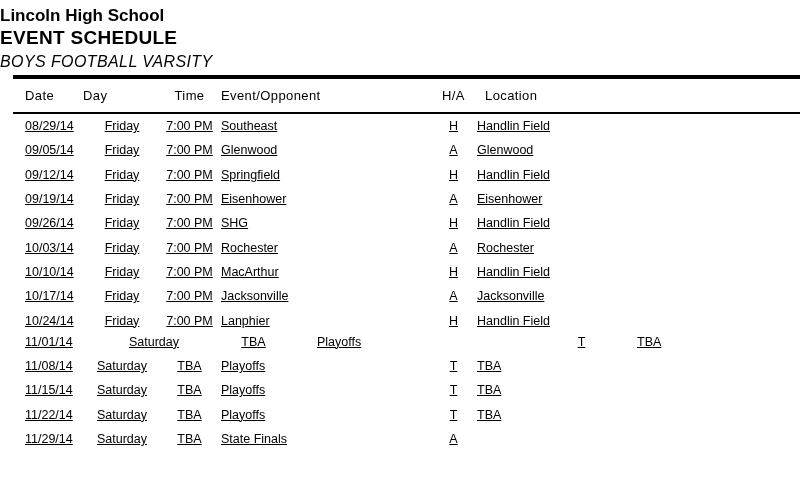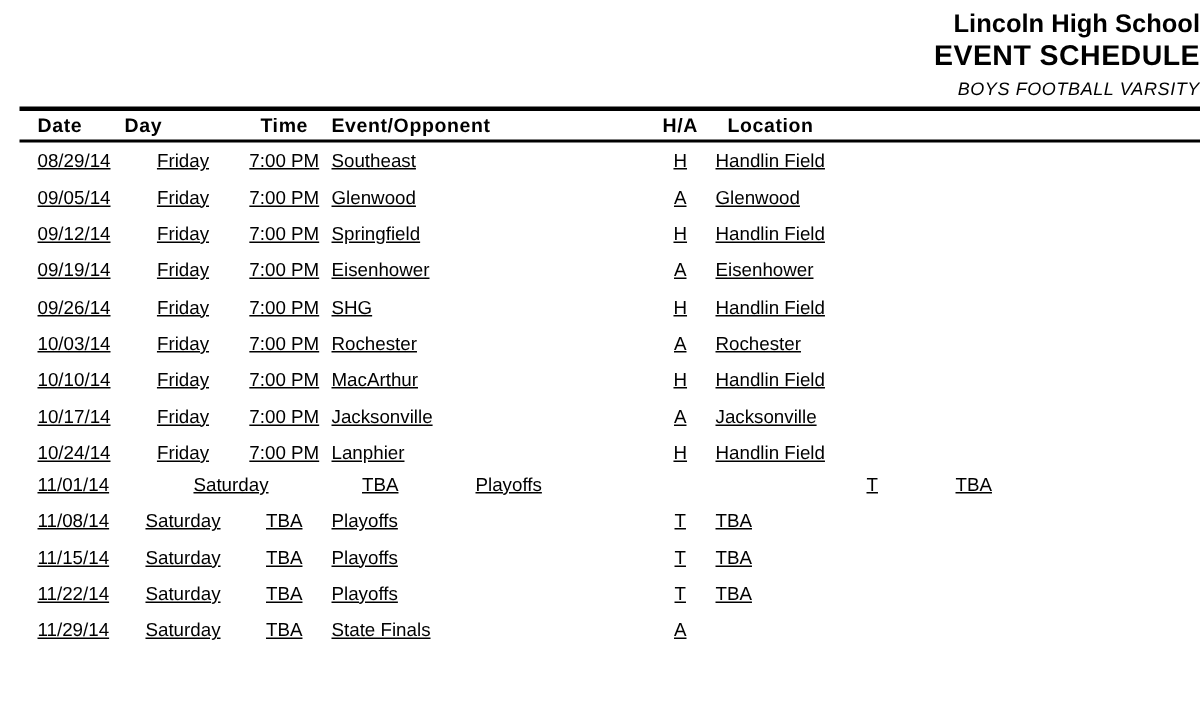--- a/index.html
+++ b/index.html
@@ -7,58 +7,58 @@
   body {
     width: 800px; height: 485px;
     font-family: "Liberation Sans", sans-serif;
     color: #000;
     overflow: hidden;
     position: relative;
   }
   .page { width: 800px; height: 485px; background: #fff; }
 
   
-  .title-block { text-align: right; }
+  .title-block { text-align: left; }
   .school-title {
     margin-top: 6px;
     font-size: 17px; line-height: 1.2; font-weight: bold;
   }
   .doc-title {
     margin-top: 1px;
     font-size: 19px; line-height: 1.2; font-weight: bold;
     letter-spacing: 0.3px;
   }
   .season-subtitle {
     margin-top: 15px;
     font-size: 13px; line-height: 1.2; font-weight: bold; font-style: italic;
   }
   .team-subtitle {
     margin-top: 2px;
-    font-size: 12px; line-height: 1.2; font-style: italic;
+    font-size: 16px; line-height: 1.2; font-style: italic;
     letter-spacing: 0.4px;
   }
 
   
   .rule-thick {
     margin: 4px 0 0 13px;
     width: 787px; height: 3.5px; background: #000;
   }
   .rule-thin {
     margin-left: 13px;
     width: 787px; height: 2px; background: #000;
   }
 
   
   .sched-table { margin-left: 13px; width: 787px; }
   .row, .header-row {
     display: grid;
     grid-template-columns: 70px 78px 57px 217px 37px 1fr;
     align-items: center;
   }
-  .header-row { height: 19px; font-size: 13px; font-weight: bold; letter-spacing: 0.4px; }
+  .header-row { height: 33px; font-size: 13px; font-weight: normal; letter-spacing: 0.4px; }
   .row { height: 24.33px; font-size: 12.5px; text-decoration: underline; }
   .row.shift { margin-top: -3.3px; gap: 32px; }
 
   .cell { white-space: nowrap; overflow: visible; }
   .c-date { padding-left: 12px; text-align: left; }
   .c-day { text-align: center; }
   .c-time { text-align: center; }
   .c-event { padding-left: 3px; text-align: left; }
   .c-ha { text-align: center; }
   .row .c-location { padding-left: 5px; text-align: left; }

